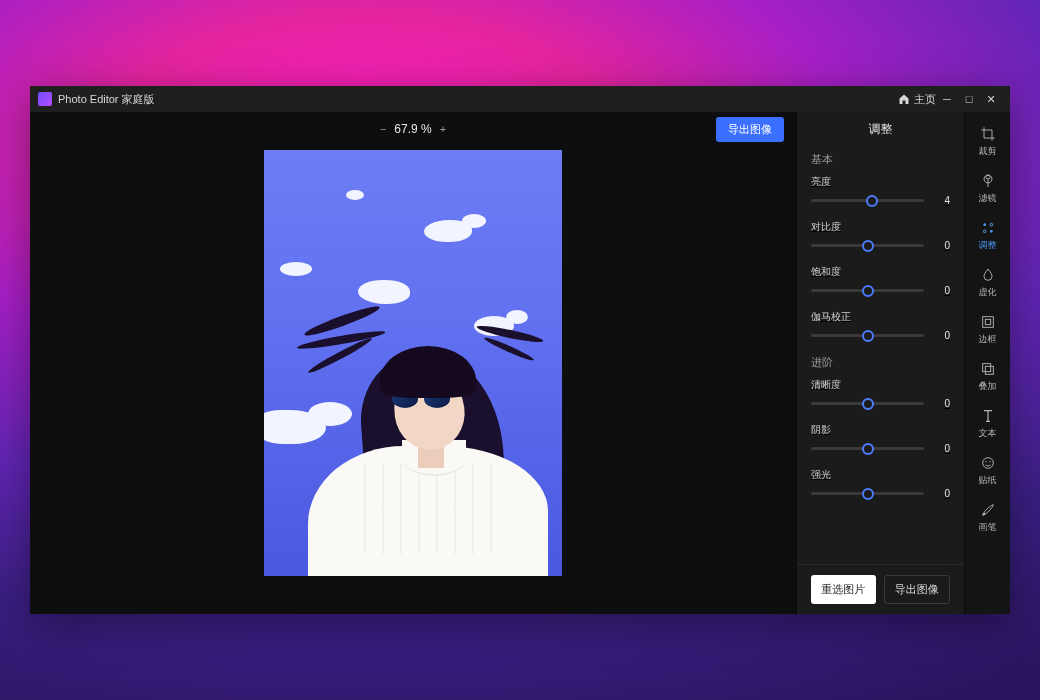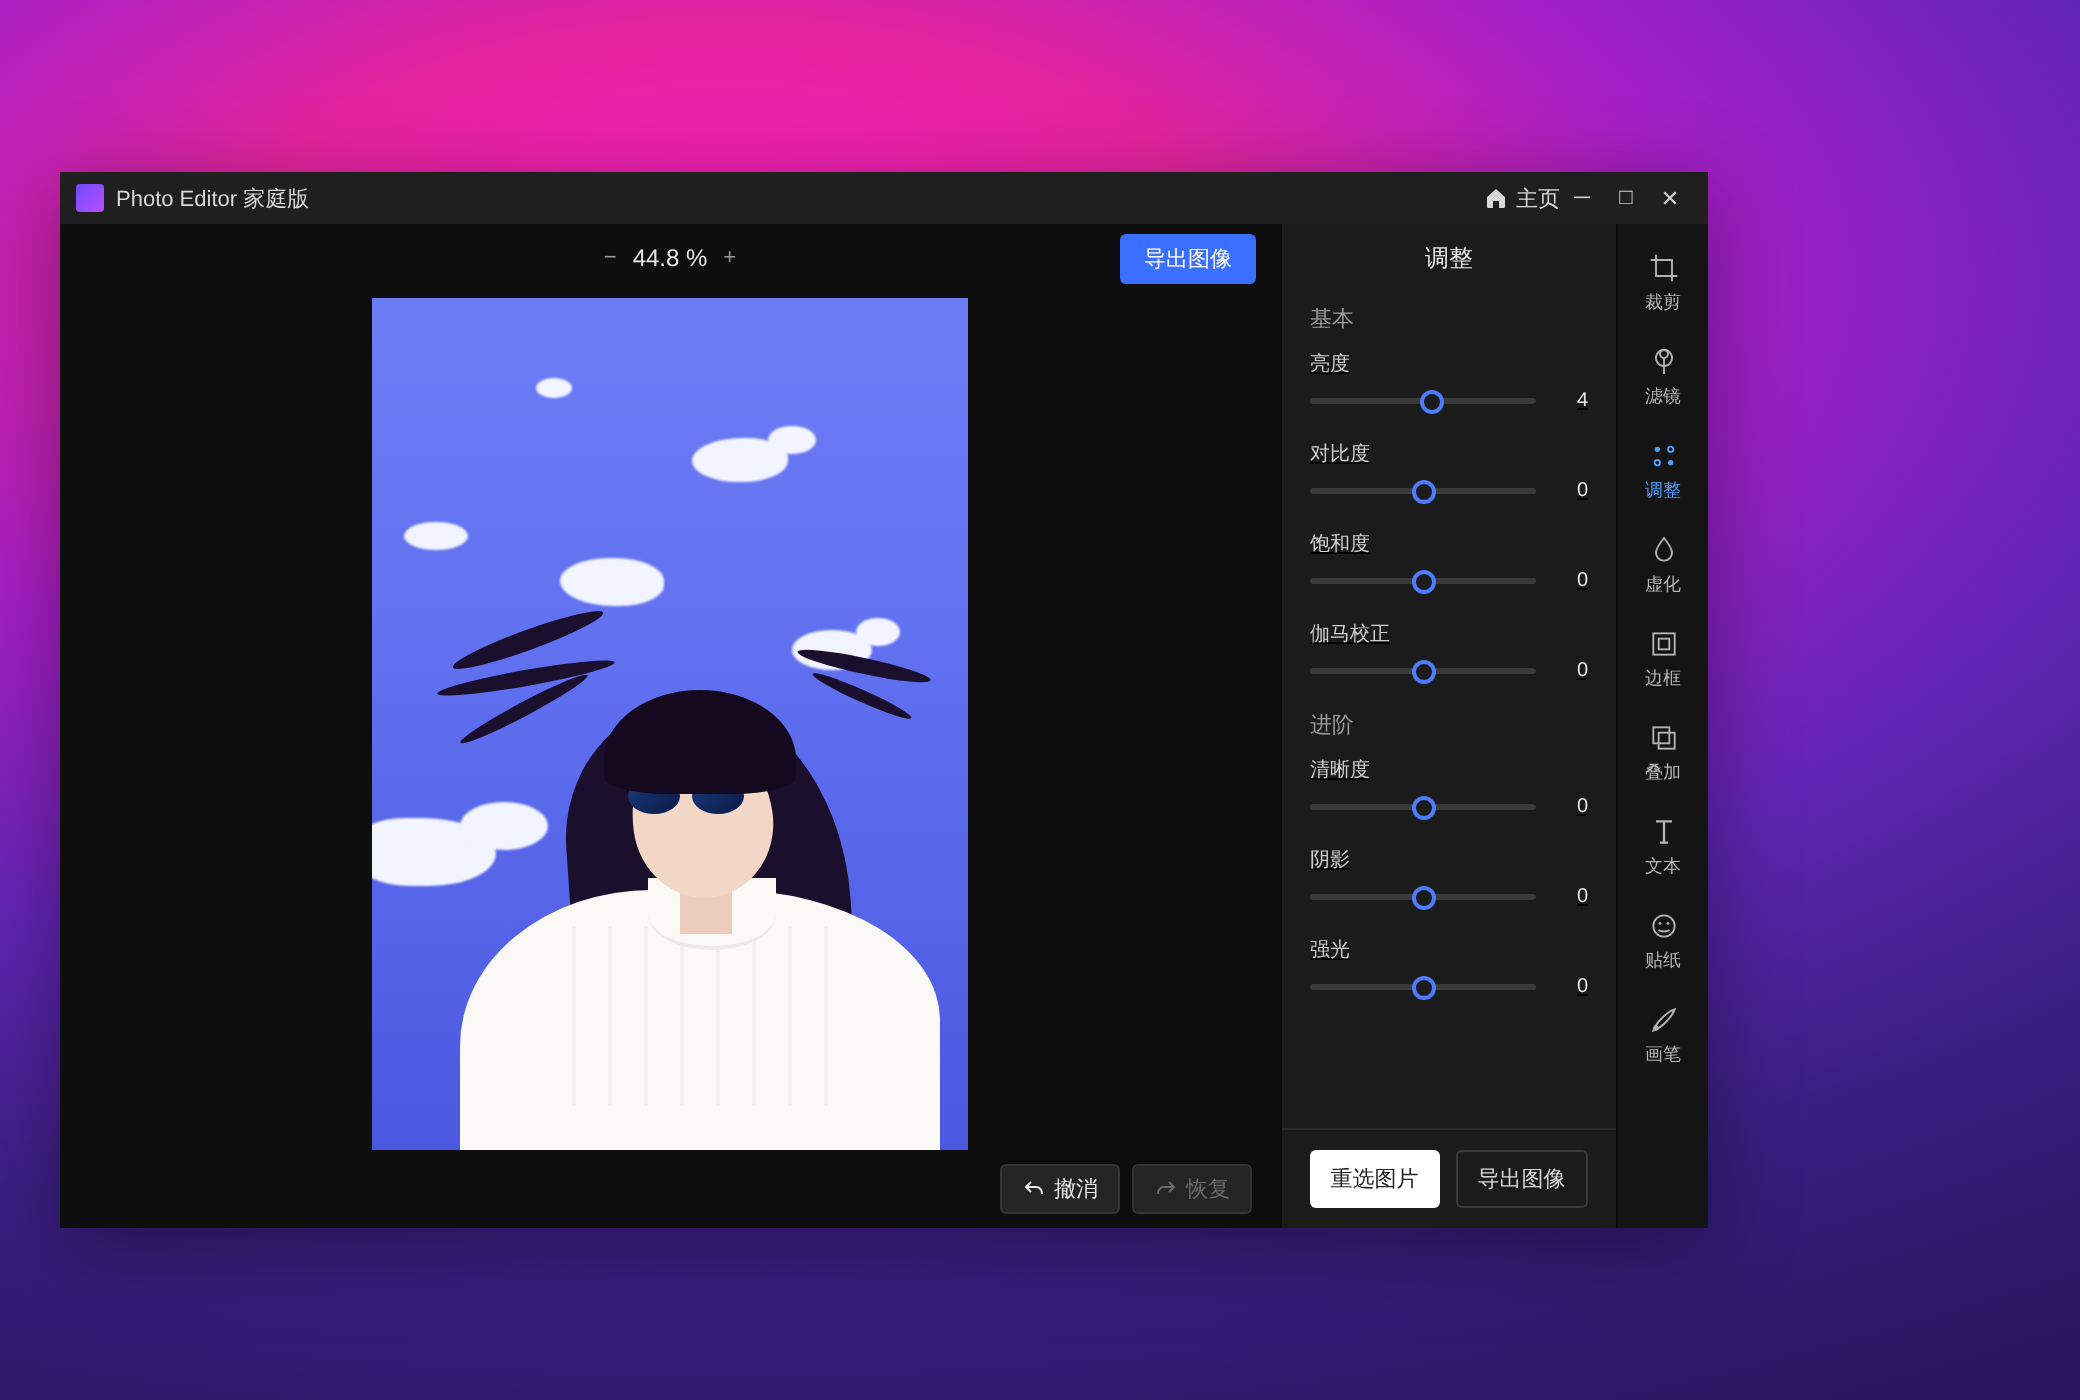--- a/index.html
+++ b/index.html
@@ -1,17 +1,17 @@
 <!DOCTYPE html>
 <html><head>
 <meta charset="utf-8">
 <style>
 *{margin:0;padding:0;box-sizing:border-box;font-family:"Microsoft YaHei","PingFang SC",sans-serif;}
 body{width:1040px;height:700px;overflow:hidden;background:radial-gradient(ellipse 120% 90% at 35% 20%,#ff1dc5 0%,#e4249e 20%,#a61fc6 38%,#6225b5 58%,#3a1f82 78%,#2a145e 100%);}
-.app{position:absolute;left:30px;top:86px;width:824px;height:528px;background:#141414;display:flex;flex-direction:column;box-shadow:0 10px 40px rgba(0,0,0,.4);}
+.app{position:absolute;left:30px;top:86px;width:980px;height:528px;background:#141414;display:flex;flex-direction:column;box-shadow:0 10px 40px rgba(0,0,0,.4);}
 .titlebar{height:26px;background:#1f1f1f;display:flex;align-items:center;padding:0 8px;color:#d8d8d8;font-size:11px;}
 .titlebar .logo{width:14px;height:14px;background:linear-gradient(135deg,#6d4dff,#b84dff);border-radius:2px;margin-right:6px;display:inline-block;}
 .titlebar .spacer{flex:1;}
 .titlebar .home{display:flex;align-items:center;gap:4px;cursor:pointer;}
 .titlebar .ctrl{width:22px;text-align:center;cursor:pointer;color:#cfcfcf;font-size:11px;}
 .body{flex:1;display:flex;min-height:0;}
 .canvas-col{flex:1;display:flex;flex-direction:column;background:#0e0e0e;}
 .canvas-top{height:34px;display:flex;align-items:center;position:relative;}
 .zoom{position:absolute;left:50%;transform:translateX(-50%);display:flex;align-items:center;gap:8px;color:#e6e6e6;font-size:12px;}
 .zoom .pm{color:#9a9a9a;cursor:pointer;font-size:11px;}
@@ -92,21 +92,21 @@
     <span class="ctrl">□</span>
     <span class="ctrl">✕</span>
   </div>
 
   <div class="body">
 
     <div class="canvas-col">
       <div class="canvas-top">
         <div class="zoom">
           <span class="pm">−</span>
-          <span>44.8 %</span>
+          <span>67.9 %</span>
           <span class="pm">+</span>
         </div>
         <button class="export-top">导出图像</button>
       </div>
       <div class="canvas-area">
         <div class="photo">
           <div class="cloud c1"></div>
             <div class="cloud c1b"></div>
           <div class="cloud c2"></div>
             <div class="cloud c2b"></div>
@@ -128,34 +128,20 @@
             <div class="neck"></div>
             <div class="face"></div>
             <div class="glasses">
                 <div class="lens l1"></div>
                 <div class="lens l2"></div>
               </div>
             <div class="hair-front"></div>
           </div>
         </div>
       </div>
-      <div class="canvas-bottom">
-        <div class="ub">
-          <svg viewBox="0 0 24 24">
-              <path d="M9 14l-5-5 5-5M4 9h10a6 6 0 0 1 6 6v1" stroke="#e8e8e8" fill="none" stroke-width="2"></path>
-            </svg>
-          <span>撤消</span>
-        </div>
-        <div class="ub dis">
-          <svg viewBox="0 0 24 24">
-              <path d="M15 14l5-5-5-5M20 9H10a6 6 0 0 0-6 6v1" stroke="#6a6a6a" fill="none" stroke-width="2"></path>
-            </svg>
-          <span>恢复</span>
-        </div>
-      </div>
     </div>
 
     <div class="panel">
       <div class="panel-title">调整</div>
       <div class="scroll">
         <div class="section">基本</div>
         <div id="sliders-basic">
             <div class="slider-row">
     <div class="slider-label">亮度</div>
     <div class="slider-wrap">

